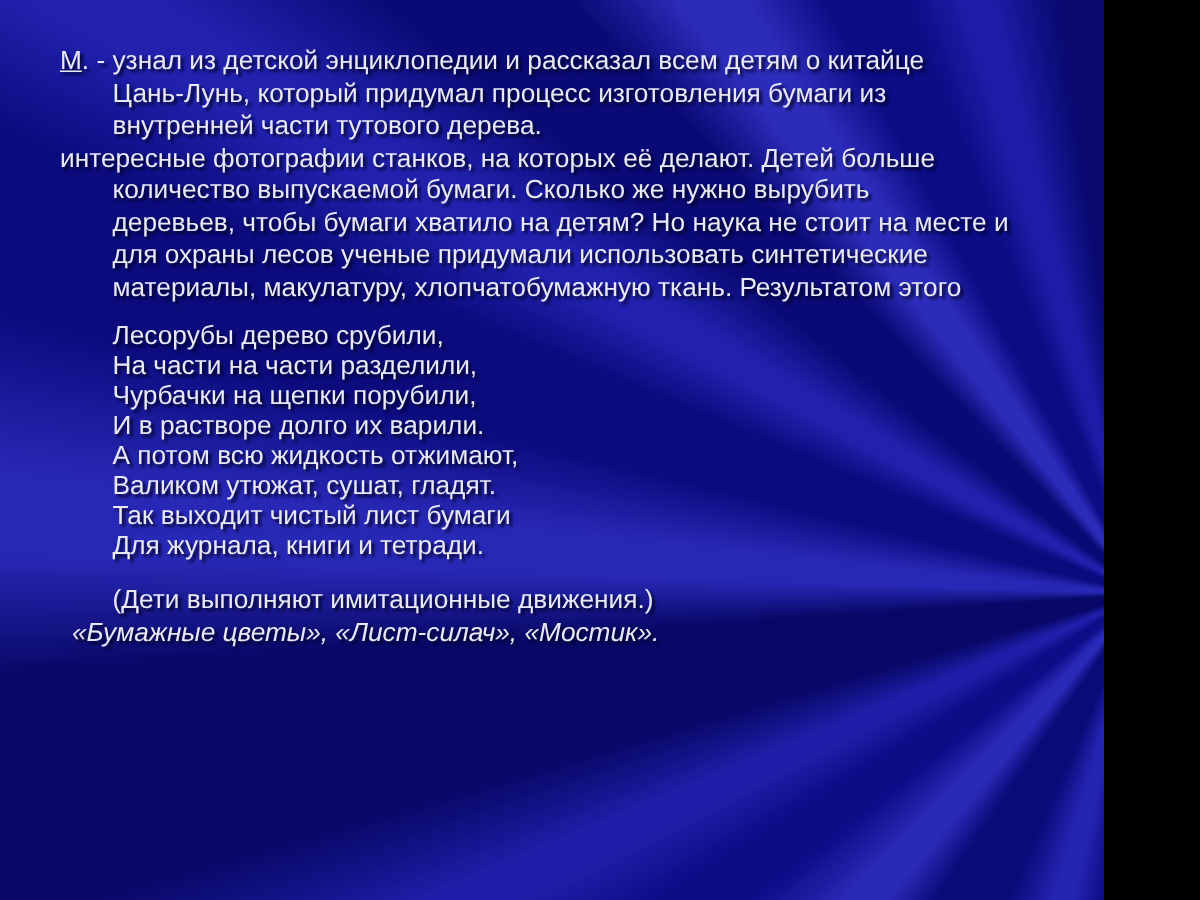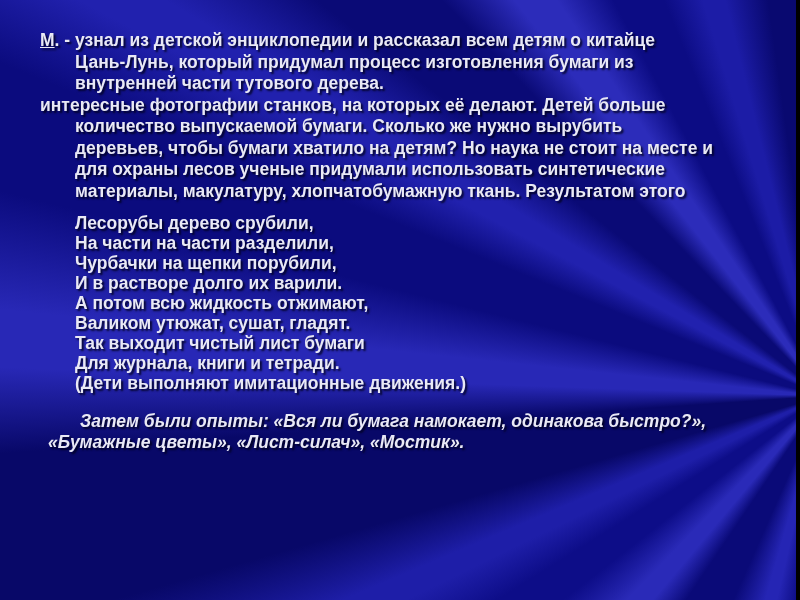--- a/index.html
+++ b/index.html
@@ -1,22 +1,22 @@
 <!DOCTYPE html>
 <html><head>
 <meta charset="utf-8">
 <style>
   html, body { margin: 0; padding: 0; background: #000; }
   .slide {
     position: relative;
-    width: 796px;
+    width: 736px;
     height: 600px;
     overflow: hidden;
     font-family: "Liberation Sans", sans-serif;
-    font-weight: bold;
+    font-weight: normal;
     background:
       conic-gradient(from 180deg at 103.5% 66%,
         #0b0b82 0deg 7deg,
         #2525b4 13deg 16deg,
         #0a0a78 24deg 34deg,
         #2a2ab8 40deg 44deg,
         #0d0d88 52deg 58deg,
         #1e1ea8 64deg 67deg,
         #080868 74deg 86deg,
         #2828b6 92deg 96deg,
@@ -37,21 +37,21 @@
     color: #e9e9f5;
     font-size: 17.5px;
     line-height: 21.5px;
     text-shadow: 2px 2px 2px rgba(0, 0, 25, 0.85);
   }
   .line { white-space: pre; }
   .cont { padding-left: 35px; }
   .u { text-decoration: underline; }
   .poem { padding-left: 35px; line-height: 20px; }
   .poem-first { margin-top: 11px; }
-  .stage { padding-left: 35px; }
+  .stage { padding-left: 35px; margin-top: 16px; }
   .exp1 { padding-left: 40px; margin-top: 16px; font-style: italic; }
   .exp2 { padding-left: 8px; font-style: italic; }
 </style>
 </head>
 <body>
 
 <div class="slide">
   <div class="textblock">
 
     <div class="line"><span class="u">М</span><span>. - узнал из детской энциклопедии и рассказал всем детям о китайце</span></div>
@@ -69,17 +69,16 @@
     <div class="line poem">На части на части разделили,</div>
     <div class="line poem">Чурбачки на щепки порубили,</div>
     <div class="line poem">И в растворе долго их варили.</div>
     <div class="line poem">А потом всю жидкость отжимают,</div>
     <div class="line poem">Валиком утюжат, сушат, гладят.</div>
     <div class="line poem">Так выходит чистый лист бумаги</div>
     <div class="line poem">Для журнала, книги и тетради.</div>
 
     <div class="line stage">(Дети выполняют имитационные движения.)</div>
 
-    <div class="line exp1">Затем были опыты: «Вся ли бумага намокает, одинакова быстро?»,</div>
     <div class="line exp2">«Бумажные цветы», «Лист-силач», «Мостик».</div>
 
   </div>
 </div>
 
 </body></html>

